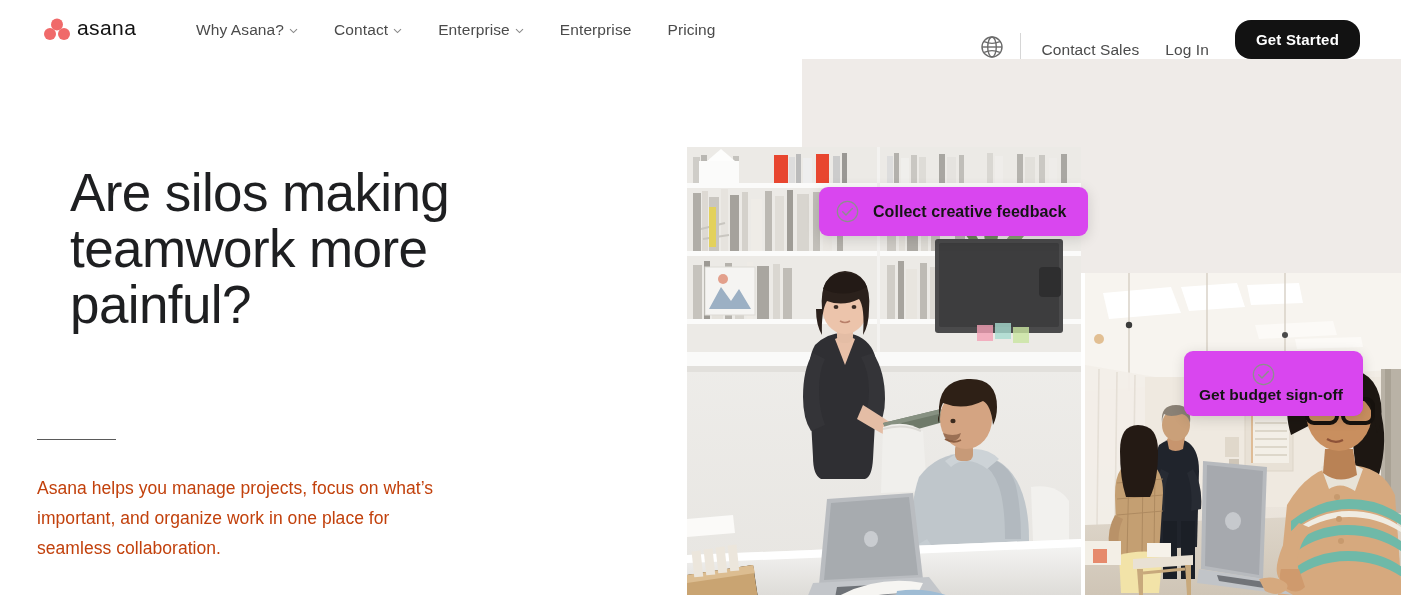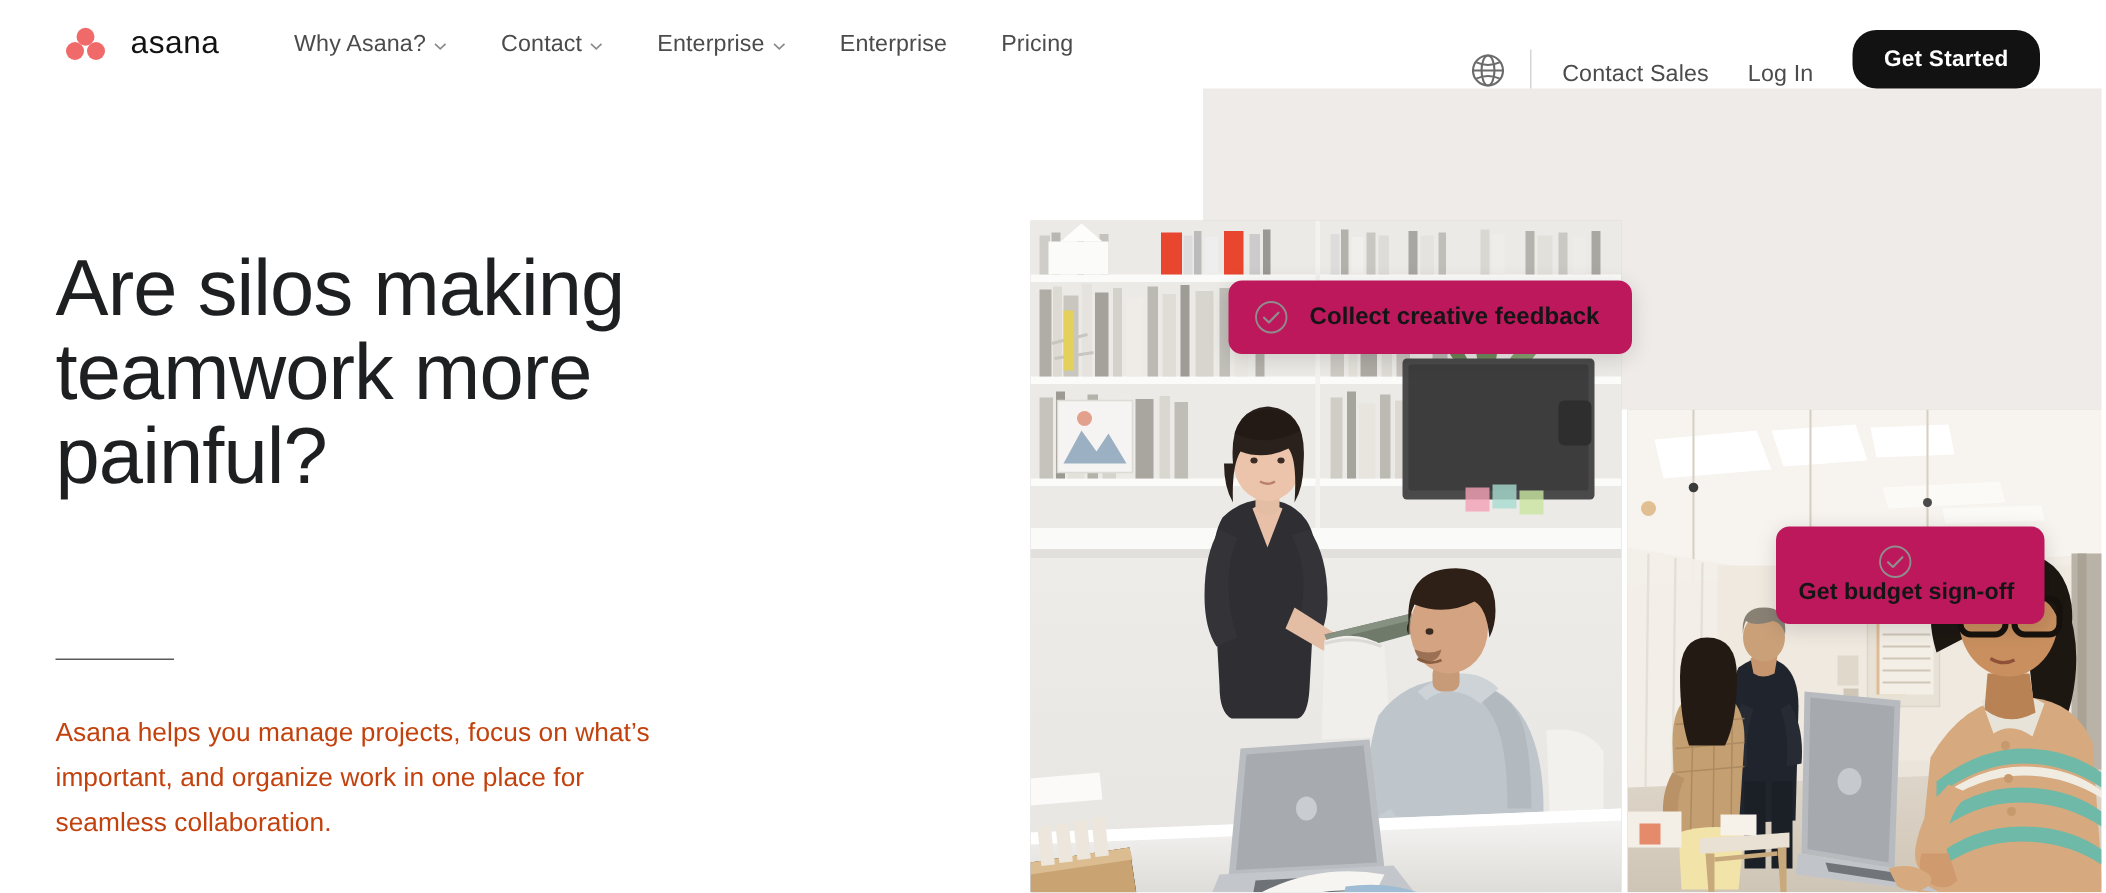--- a/index.html
+++ b/index.html
@@ -33,21 +33,21 @@
     display: flex;
     align-items: center;
   }
 
   .logo {
     position: absolute;
     left: 44px;
     top: 17px;
     display: flex;
     align-items: center;
-    gap: 17px;
+    gap: 7px;
     cursor: pointer;
   }
   .logo-mark { width: 26px; height: 24px; display: block; }
   .logo-word { height: 22px; display: block; }
 
   .nav-primary {
     position: absolute;
     left: 196px;
     top: 0;
     height: 59px;
@@ -133,20 +133,21 @@
     width: 470px;
     z-index: 20;
   }
   .hero-title {
     font-size: 53px;
     line-height: 56px;
     font-weight: normal;
     color: #1e1f21;
     letter-spacing: -0.6px;
     width: 420px;
+    margin-left: 33px;
   }
   .hero-rule {
     width: 79px;
     height: 1px;
     background: #5a5a5a;
     margin-top: 106px;
   }
   .hero-body {
     margin-top: 33px;
     font-size: 17.5px;
@@ -176,21 +177,21 @@
     height: 322px;
     z-index: 10;
   }
   .photo svg { display: block; width: 100%; height: 100%; }
 
   
   .pill {
     position: absolute;
     display: flex;
     align-items: center;
-    background: #be185d;
+    background: #d946ef;
     border-radius: 9px;
     box-shadow: 0 3px 14px rgba(0,0,0,0.14);
     z-index: 40;
     cursor: default;
     white-space: nowrap;
   }
   .pill-a {
     left: 819px;
     top: 187px;
     padding: 13px 22px 13px 17px;

